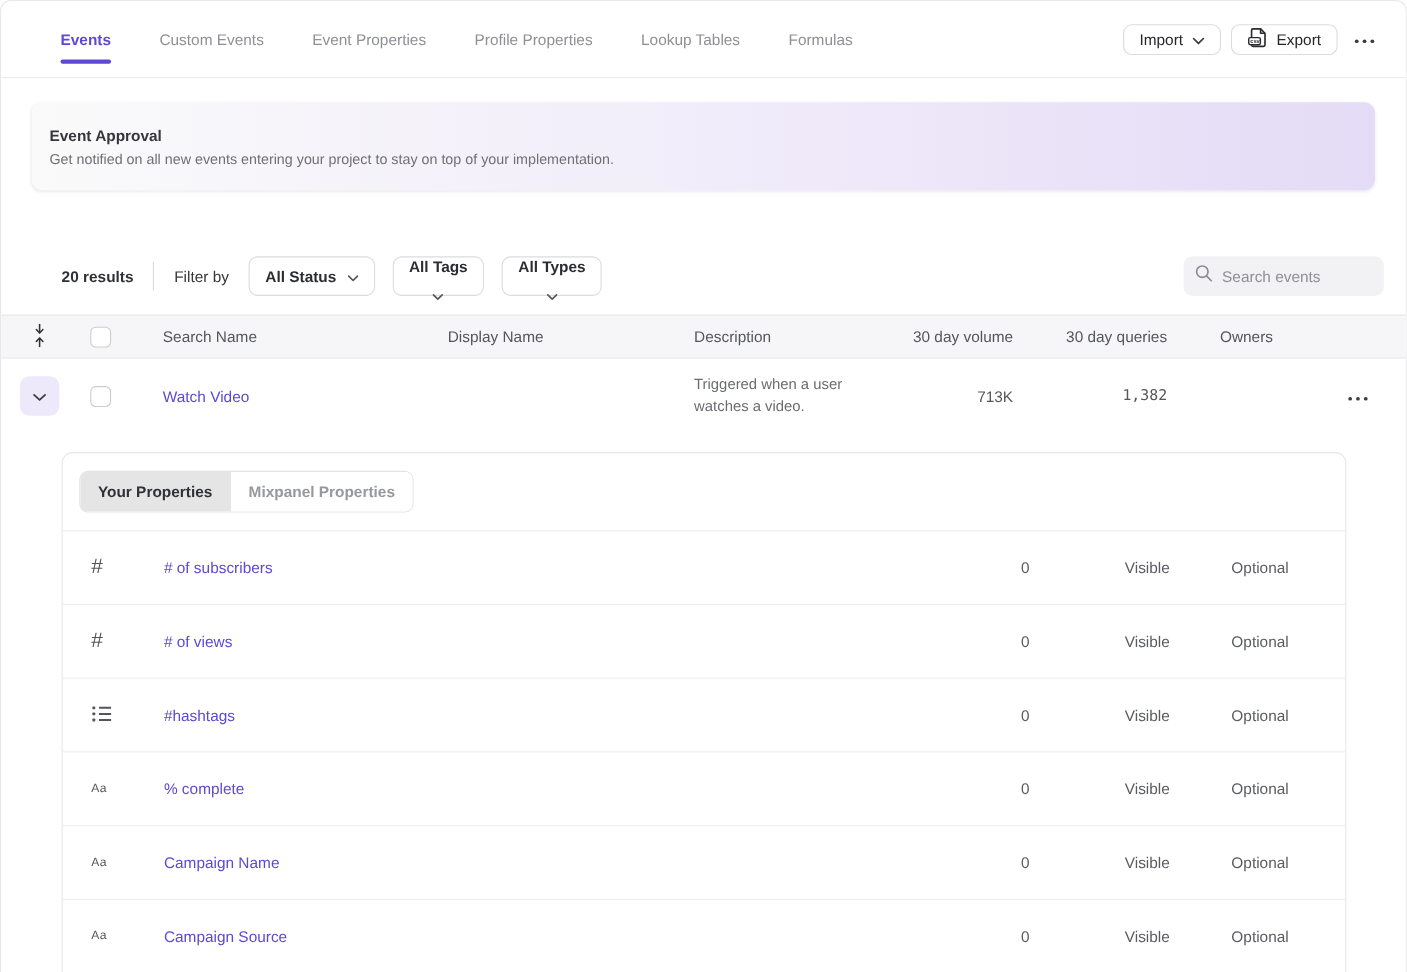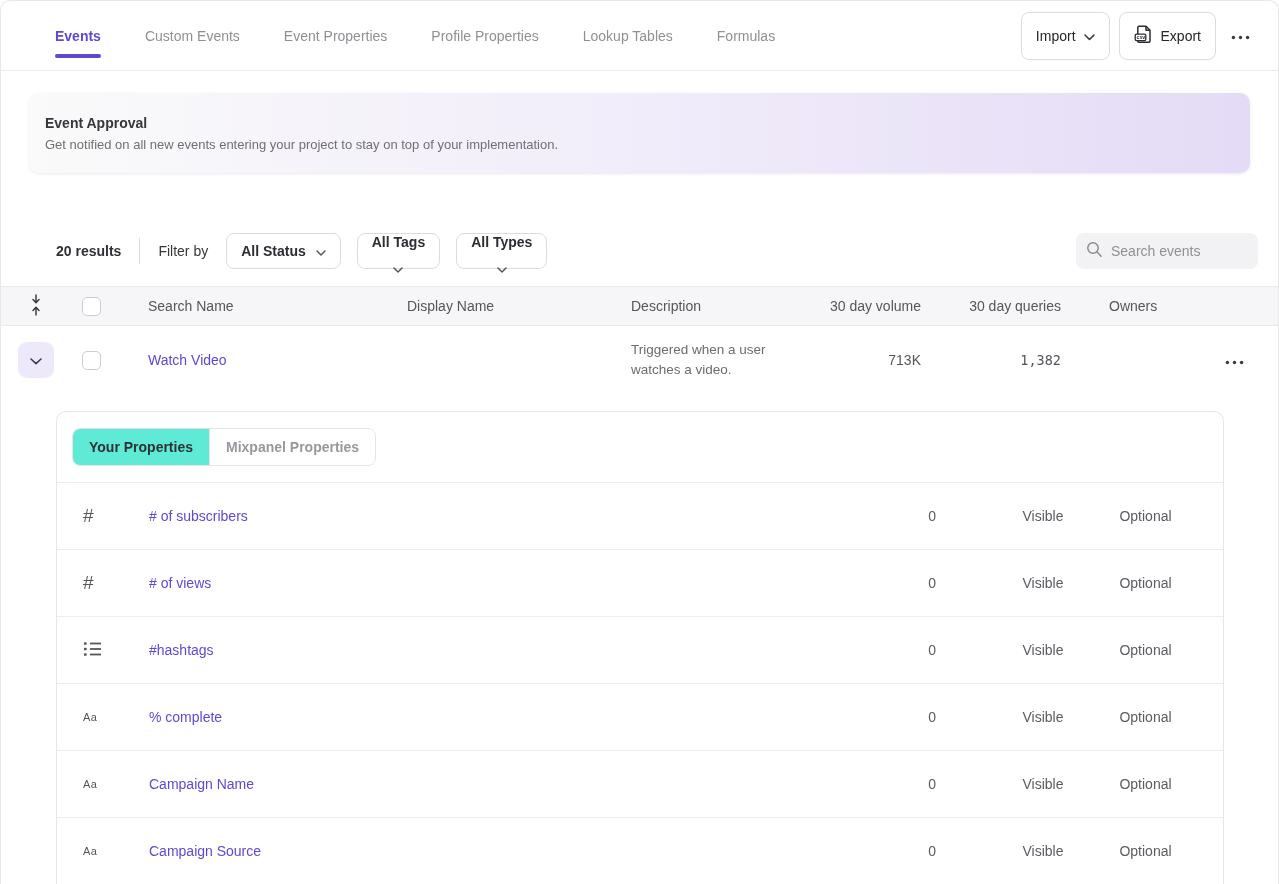--- a/index.html
+++ b/index.html
@@ -11,21 +11,21 @@
   
   .topnav { height:70px; display:flex; align-items:center; padding:0 22px 0 48px;
             border-bottom:1px solid #ececee; }
   .tabs { display:flex; gap:44px; flex:1; align-items:center;margin-left:6px; }
   .nav-tab { font-size:14px; color:#8f9094; font-weight:500; cursor:pointer;
              position:relative; padding:4px 0; white-space:nowrap; }
   .nav-tab.active { color:#5e49d2; font-weight:700; }
   .nav-tab.active::after { content:""; position:absolute; left:0; right:0; bottom:-10px;
              height:3.5px; border-radius:2px; background:#5e49d2; }
   .nav-actions { display:flex; align-items:center; gap:9px; }
-  .btn { display:inline-flex; align-items:center; gap:8px; height:48px; padding:0 14px;
+  .btn { display:inline-flex; align-items:center; gap:8px; height:28px; padding:0 14px;
          border:1px solid #dcdcdf; border-radius:8px; background:#fff; font-size:14px;
          font-weight:500; color:#26262b; cursor:pointer; font-family:inherit; }
   .icon-btn { border:none; background:none; padding:6px 6px; cursor:pointer; display:flex; align-items:center; }
 
   
   .banner { margin:22px 28px 0; height:80px; border-radius:10px;
             background:linear-gradient(90deg,#fafafa 0%,#f0ebfa 55%,#e4dbf6 100%);
             box-shadow:0 1px 3px rgba(40,40,70,.10);
             display:flex; align-items:center; padding:0 24px 0 16px; }
   .banner-text { flex:1; }
@@ -70,21 +70,21 @@
   .num-right { text-align:right; color:#55565b; }
   .mono { font-family:"DejaVu Sans Mono", monospace; font-size:13.5px; }
 
   
   .props-card { margin:17px 54px 0 55px; border:1px solid #e7e7ea; border-radius:10px;
                 height:500px; overflow:hidden; background:#fff; }
   .props-tabs { padding:16px 15px; border-bottom:1px solid #ececef; }
   .seg { display:inline-flex; border:1px solid #e4e4e7; border-radius:8px; overflow:hidden; }
   .seg-tab { height:36px; display:flex; align-items:center; padding:0 16px; font-size:14px;
              font-weight:600; background:#fff; color:#97989d; cursor:pointer; }
-  .seg-tab.active { background:#5eead4; color:#303136; border-right:1px solid #e4e4e7; }
+  .seg-tab.active { background:#e5e5e5; color:#303136; border-right:1px solid #e4e4e7; }
 
   .prop-row { height:67px; display:grid; grid-template-columns:92px 587px 246px 122px 83px 1fr;
               align-items:center; border-bottom:1px solid #ededef; font-size:14px; color:#5b5c61; }
   .prop-icon { padding-left:26px; color:#55565a; display:flex; align-items:center; }
   .glyph-hash { font-size:19px; font-weight:500; color:#55565a; }
   .glyph-aa { font-size:11px; font-weight:500; color:#55565a; letter-spacing:.3px; }
   .prop-name { color:#5e49d2; cursor:pointer; }
   .prop-count { text-align:right; padding-right:46px; }
   .prop-vis, .prop-req { text-align:center; }
 </style>

